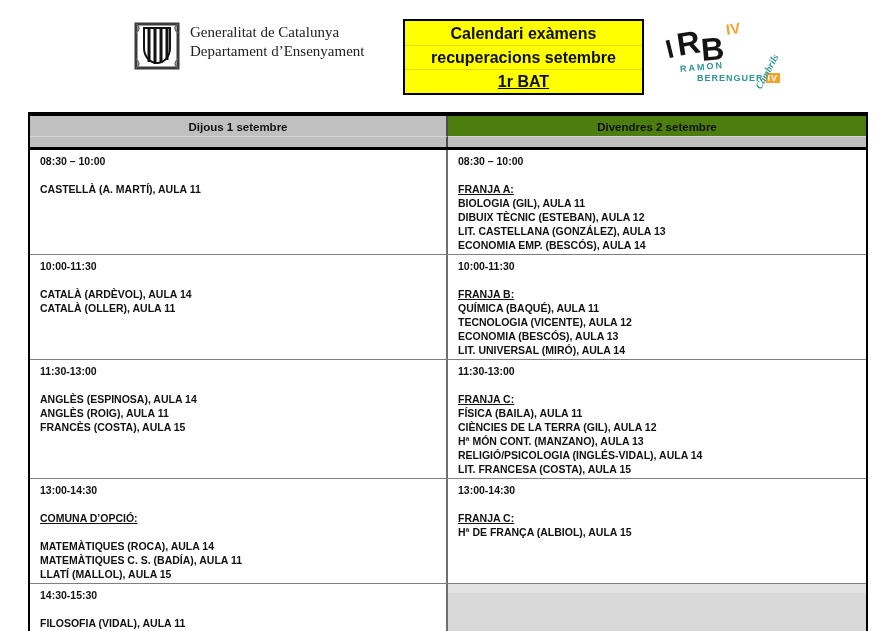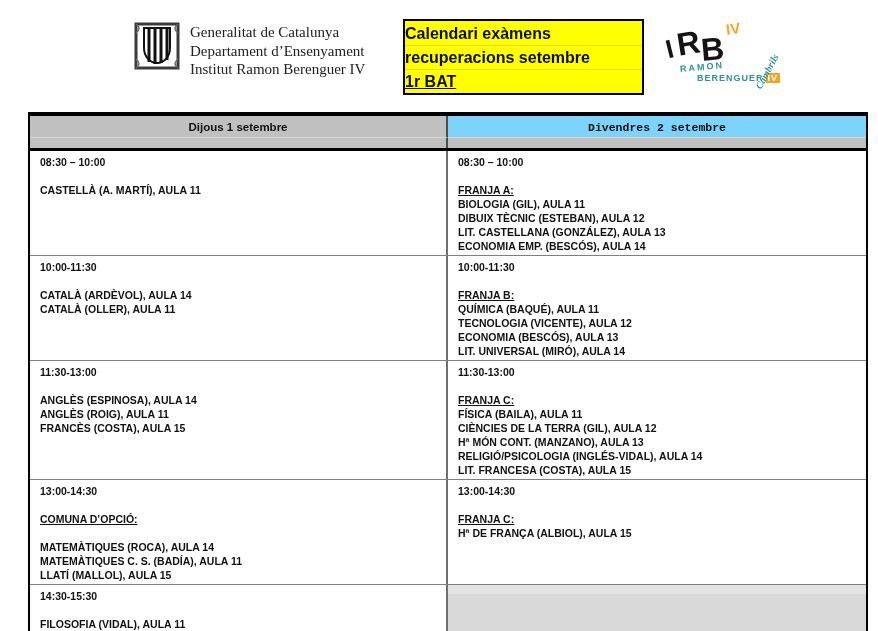--- a/index.html
+++ b/index.html
@@ -8,21 +8,21 @@
     font-family:"Liberation Sans",sans-serif;color:#111;overflow:hidden;
   }
   
   .hdr{position:absolute;left:0;top:12px;width:878px;height:100px;}
   .coat{position:absolute;left:134px;top:10px;}
   .org{position:absolute;left:190px;top:11px;font-family:"Liberation Serif",serif;
        font-size:15px;line-height:18.5px;color:#222;}
   .title-box{position:absolute;left:403px;top:7px;width:237px;height:72px;
        background:#ffff00;border:2px solid #000;display:flex;flex-direction:column;
        justify-content:center;}
-  .title-line{font-weight:bold;font-size:16px;line-height:23px;text-align:left;
+  .title-line{font-weight:bold;font-size:16px;line-height:23px;text-align:center;
        color:#0d0d0d;border-bottom:1px solid rgba(0,0,0,0.12);}
   .title-line:last-child{border-bottom:none;text-decoration:underline;}
   
   .irb{position:absolute;left:664px;top:10px;width:100px;height:66px;font-weight:bold;}
   .irb .l-i{position:absolute;left:2px;top:12px;font-size:26px;color:#141414;transform:rotate(-14deg);}
   .irb .l-r{position:absolute;left:13px;top:3px;font-size:32px;color:#141414;transform:rotate(-9deg);}
   .irb .l-b{position:absolute;left:37px;top:9px;font-size:32px;color:#141414;transform:rotate(-5deg);}
   .irb .l-iv{position:absolute;left:62px;top:-2px;font-size:15px;transform:rotate(-8deg);}
   .irb .ramon{position:absolute;left:16px;top:40px;font-size:9px;letter-spacing:2px;transform:rotate(-5deg);}
   .irb .berenguer{position:absolute;left:0px;top:51px;font-size:9px;letter-spacing:1px;}
@@ -65,21 +65,20 @@
       <rect x="13.5" y="7" width="3" height="33"></rect>
       <rect x="19.5" y="7" width="3" height="35"></rect>
       <rect x="25.5" y="7" width="3" height="34"></rect>
       <rect x="31.5" y="7" width="3" height="31"></rect>
     </g>
   </svg>
 
   <div class="org">
     <div>Generalitat de Catalunya</div>
     <div>Departament d’Ensenyament</div>
-    <div>Institut Ramon Berenguer IV</div>
   </div>
 
   <div class="title-box" style="background: rgb(255, 255, 0);">
     <div class="title-line">Calendari exàmens</div>
     <div class="title-line">recuperacions setembre</div>
     <div class="title-line">1r BAT</div>
   </div>
 
   <div class="irb">
     <span class="l-i">I</span>
@@ -90,21 +89,21 @@
     <span class="berenguer" style="color: rgb(47, 148, 148); margin-left: 33px;">
       <span>BERENGUER</span><span class="b-iv" style="background: rgb(244, 164, 40);">IV</span>
     </span>
     <span class="cambrils" style="color: rgb(47, 148, 148);">Cambrils</span>
   </div>
 </div>
 
 <div class="cal">
   <div class="thead">
     <div class="hcell left" style="background: rgb(192, 192, 192);">Dijous 1 setembre</div>
-    <div class="hcell" style="background: #7dd3fc; font-family: Liberation Mono, monospace;">Divendres 2 setembre</div>
+    <div class="hcell" style="background: #4d7c0f;">Divendres 2 setembre</div>
   </div>
   <div class="hstrip">
     <div style="background: rgb(192, 192, 192);"></div>
     <div style="background: rgb(192, 192, 192);"></div>
   </div>
   <div id="tbody">
       <div class="trow">
         <div class="tcell left">
           <div class="time">08:30 – 10:00</div>
           <div class="line">&nbsp;</div>

